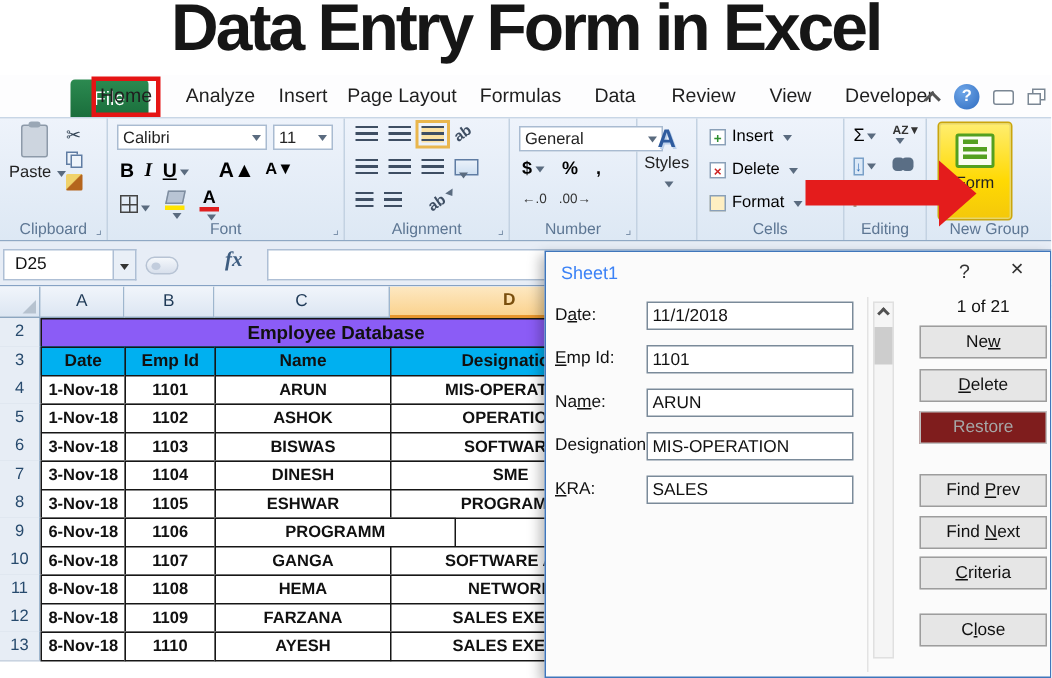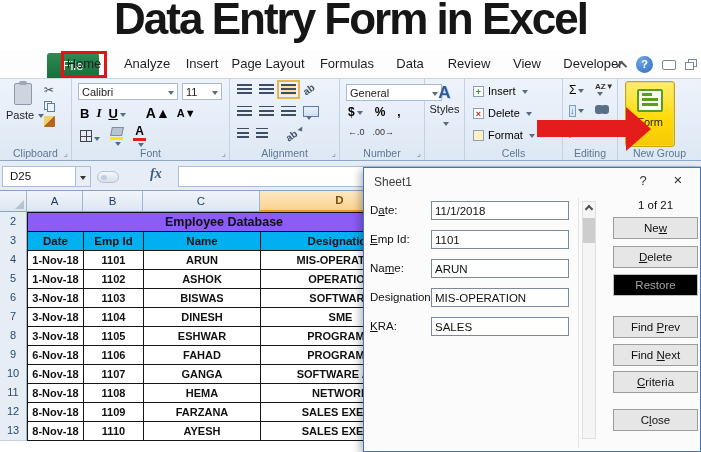--- a/index.html
+++ b/index.html
@@ -129,35 +129,35 @@
   .c{border:1px solid #161616;font-size:11px;font-weight:700;color:#111;text-align:center;line-height:18px;
      flex:none;background:#fff;overflow:hidden;white-space:nowrap;}
   .c + .c{margin-left:-1px;}
   .ca{width:57px;} .cb{width:61px;} .cc{width:118px;} .cd{width:161px;}
   .ctitle{width:394px;background:#8b5cf6;font-size:12.5px;}
   .chead{background:#00b0f0;font-size:11.5px;}
 
   
   .dialog{position:absolute;left:363px;top:167px;width:338px;height:285px;background:#fbfbfb;
     border:1px solid #3f76bb;box-shadow:-3px 3px 8px rgba(0,0,0,.28);z-index:50;}
-  .dtitle{position:absolute;left:10px;top:7px;font-size:12px;color:#404040;}
+  .dtitle{position:absolute;left:10px;top:7px;font-size:12px;color:#3b82f6;}
   .dhelp{position:absolute;left:268px;top:5px;width:22px;height:18px;text-align:center;font-size:13px;color:#333;}
   .dclose{position:absolute;left:300px;top:3px;width:28px;height:20px;text-align:center;font-size:15px;color:#333;}
   .dlbl{position:absolute;left:6px;font-size:11.5px;color:#111;}
   .u{text-decoration:underline;}
   .din{position:absolute;left:67px;width:138px;height:19px;border:1px solid #7a8a99;background:#fff;
     font-size:11.5px;padding:0 3px;color:#111;}
   .dsep{position:absolute;left:214px;top:30px;width:1px;height:250px;background:#e3e3e3;}
   .dscroll{position:absolute;left:218px;top:33px;width:14px;height:238px;background:#f5f5f5;border:1px solid #e0e0e0;}
   .dsup{position:absolute;left:3px;top:4px;width:6px;height:6px;border-left:2px solid #505050;border-top:2px solid #505050;transform:rotate(45deg);}
   .dsthumb{position:absolute;left:0px;top:16px;width:12px;height:25px;background:#cdcdcd;}
   .drec{position:absolute;left:249px;top:31px;width:85px;text-align:center;font-size:11.5px;color:#111;}
   .dbtn{position:absolute;left:249px;width:85px;height:22px;background:#e6e6e6;border:1px solid #9d9d9d;
     font-size:11.5px;text-align:center;line-height:20px;color:#111;}
-  .dbtn.dis{color:#a6a6a6;background:#000000;border-color:#bfbfbf;}
+  .dbtn.dis{color:#a6a6a6;background:#7f1d1d;border-color:#bfbfbf;}
 </style>
 </head>
 <body>
 
 <div class="stage">
 
   <div class="pagetitle">Data Entry Form in Excel</div>
 
   <div class="tabrow">
     <div class="filetab">File</div>
@@ -395,21 +395,20 @@
       <div class="rn">8</div>
       <div class="c ca">3-Nov-18</div>
       <div class="c cb">1105</div>
       <div class="c cc">ESHWAR</div>
       <div class="c cd">PROGRAMM</div>
     </div>
     <div class="trow mt">
       <div class="rn">9</div>
       <div class="c ca">6-Nov-18</div>
       <div class="c cb">1106</div>
-      <div class="c cc">FAHAD</div>
       <div class="c cd">PROGRAMM</div>
     </div>
     <div class="trow mt">
       <div class="rn">10</div>
       <div class="c ca">6-Nov-18</div>
       <div class="c cb">1107</div>
       <div class="c cc">GANGA</div>
       <div class="c cd">SOFTWARE ASS</div>
     </div>
     <div class="trow mt">

